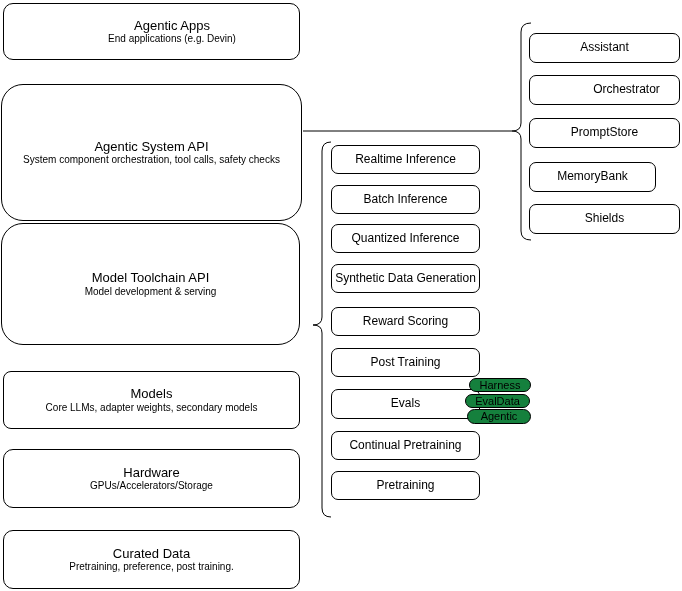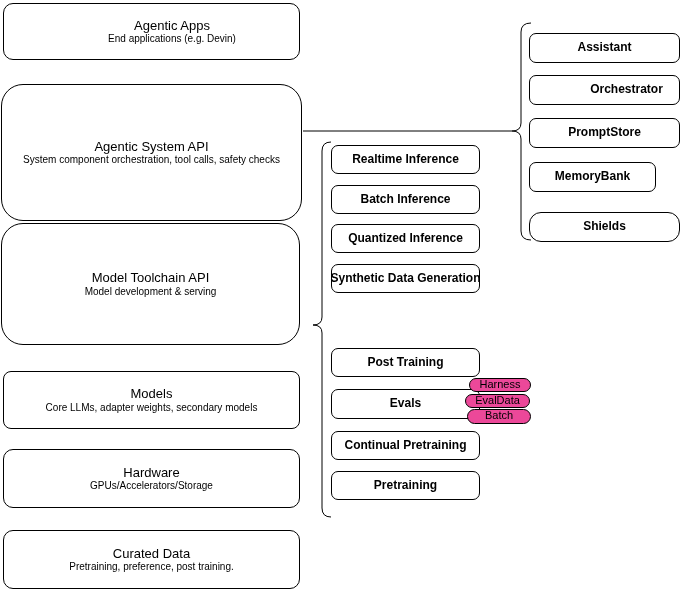--- a/index.html
+++ b/index.html
@@ -23,30 +23,31 @@
     border: 1px solid #000000;
     background: #ffffff;
     display: flex;
     flex-direction: column;
     align-items: center;
     justify-content: center;
     text-align: center;
   }
   .node-big .node-title { font-size: 13px; line-height: 1.2; white-space: nowrap; }
   .node-big .node-subtitle { font-size: 10px; line-height: 1.2; white-space: nowrap; }
-  .node-small { font-size: 12px; line-height: 1.1; white-space: nowrap; font-weight: bold; }
+  .node-small { font-size: 12px; line-height: 1.1; white-space: nowrap; }
   .pill {
     position: absolute;
     box-sizing: border-box;
     border: 1px solid #000000;
-    background: #ec4899;
+    background: #15803d;
     border-radius: 8px;
     font-size: 11px;
     line-height: 1;
     display: flex;
+    align-items: center;
     justify-content: center;
     white-space: nowrap;
   }
 </style>
 </head>
 <body>
 
 <div class="canvas">
 
   <svg class="connector-layer" viewBox="0 0 682 591" fill="none" stroke="#000000" stroke-width="1">
@@ -90,52 +91,55 @@
   </div>
   <div class="node node-small" style="left:331px; top:185px; width:149px; height:29px; border-radius:7px;">
     <span>Batch Inference</span>
   </div>
   <div class="node node-small" style="left:331px; top:264px; width:149px; height:29px; border-radius:7px;">
     <span>Synthetic Data Generation</span>
   </div>
   <div class="node node-small" style="left:331px; top:224px; width:149px; height:29px; border-radius:7px;">
     <span>Quantized Inference</span>
   </div>
+  <div class="node node-small" style="left:331px; top:307px; width:149px; height:29px; border-radius:7px;">
+    <span>Reward Scoring</span>
+  </div>
   <div class="node node-small" style="left:331px; top:348px; width:149px; height:29px; border-radius:7px;">
     <span>Post Training</span>
   </div>
   <div class="node node-small" style="left:331px; top:389px; width:149px; height:30px; border-radius:7px;">
     <span>Evals</span>
   </div>
   <div class="node node-small" style="left:331px; top:471px; width:149px; height:29px; border-radius:7px;">
     <span>Pretraining</span>
   </div>
   <div class="node node-small" style="left:331px; top:431px; width:149px; height:29px; border-radius:7px;">
     <span>Continual Pretraining</span>
   </div>
 
   <div class="pill" style="left:469px; top:378px; width:62px; height:14px;">
     <span>Harness</span>
   </div>
   <div class="pill" style="left:465px; top:394px; width:65px; height:14px;">
     <span>EvalData</span>
   </div>
   <div class="pill" style="left:467px; top:409px; width:64px; height:15px;">
-    <span>Batch</span>
+    <span>Agentic</span>
   </div>
 
   <div class="node node-small" style="left:529px; top:33px; width:151px; height:30px; border-radius:7px;">
     <span>Assistant</span>
   </div>
   <div class="node node-small" style="left:529px; top:75px; width:151px; height:30px; border-radius:7px;padding-left:44px;">
     <span>Orchestrator</span>
   </div>
   <div class="node node-small" style="left:529px; top:118px; width:151px; height:30px; border-radius:7px;">
     <span>PromptStore</span>
   </div>
   <div class="node node-small" style="left:529px; top:162px; width:127px; height:30px; border-radius:7px;">
     <span>MemoryBank</span>
   </div>
-  <div class="node node-small" style="left:529px; top:212px; width:151px; height:30px; border-radius:12px;">
+  <div class="node node-small" style="left:529px; top:204px; width:151px; height:30px; border-radius:7px;">
     <span>Shields</span>
   </div>
 
 </div>
 
 </body></html>

